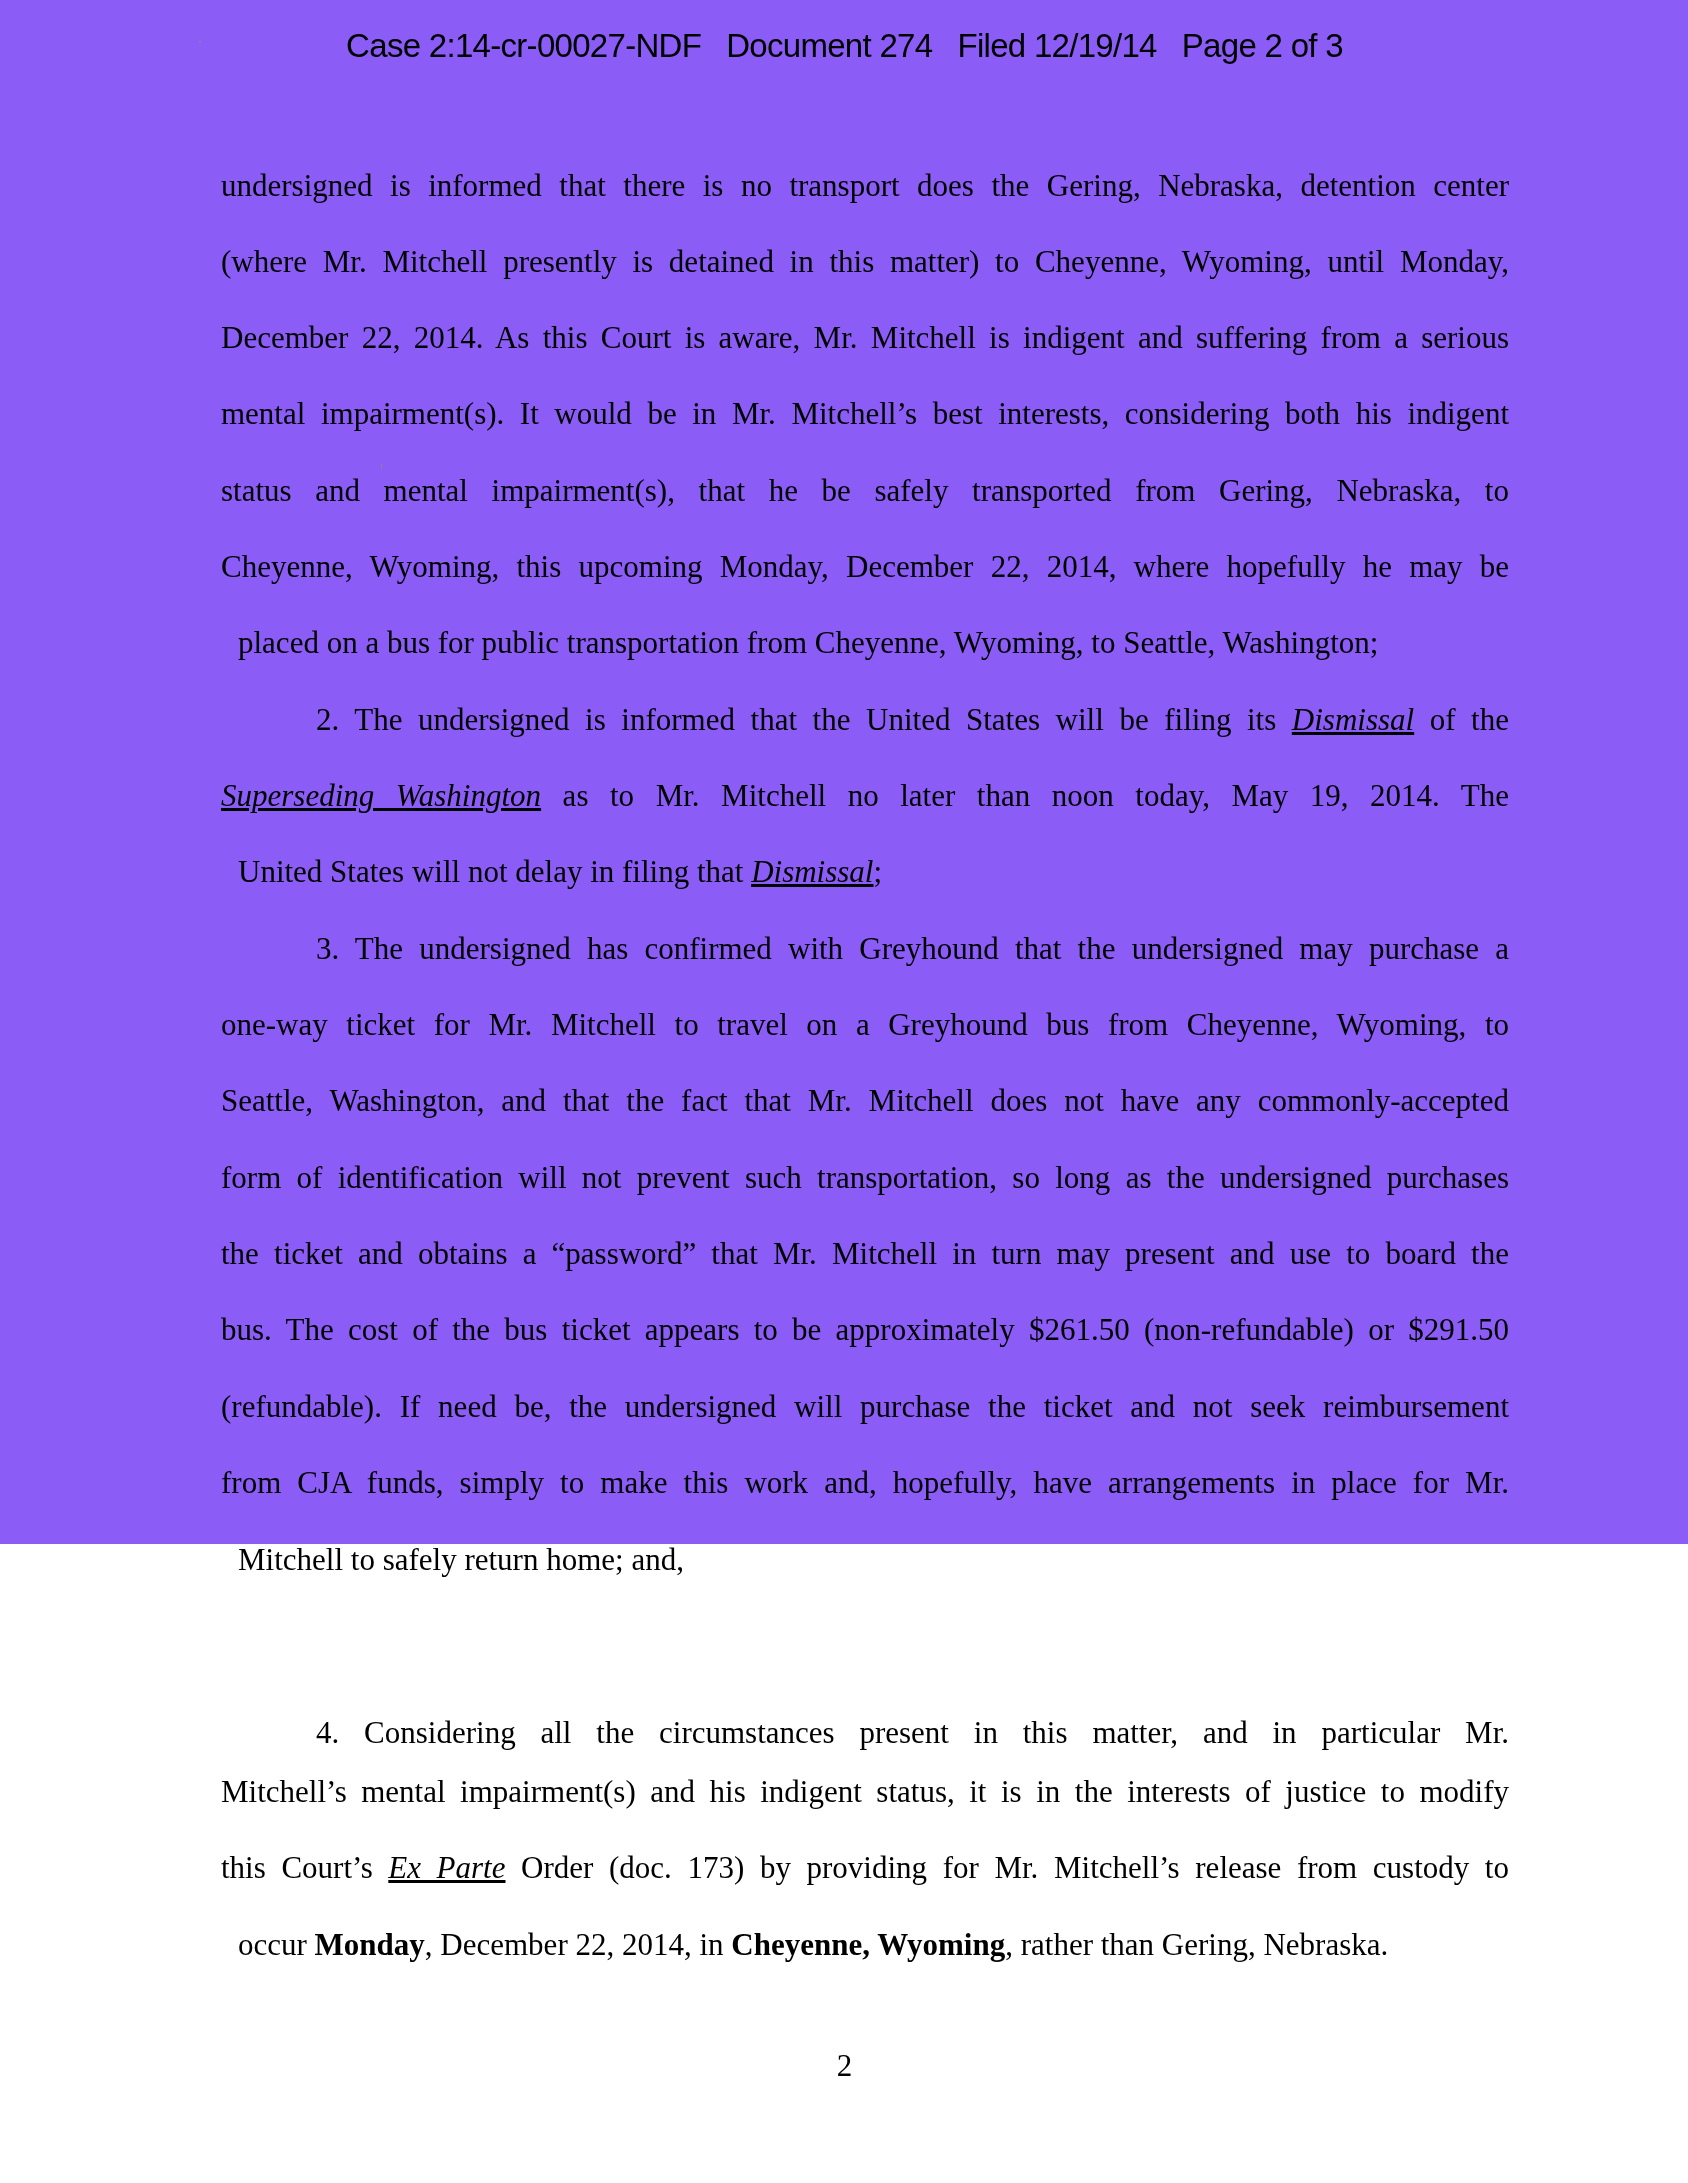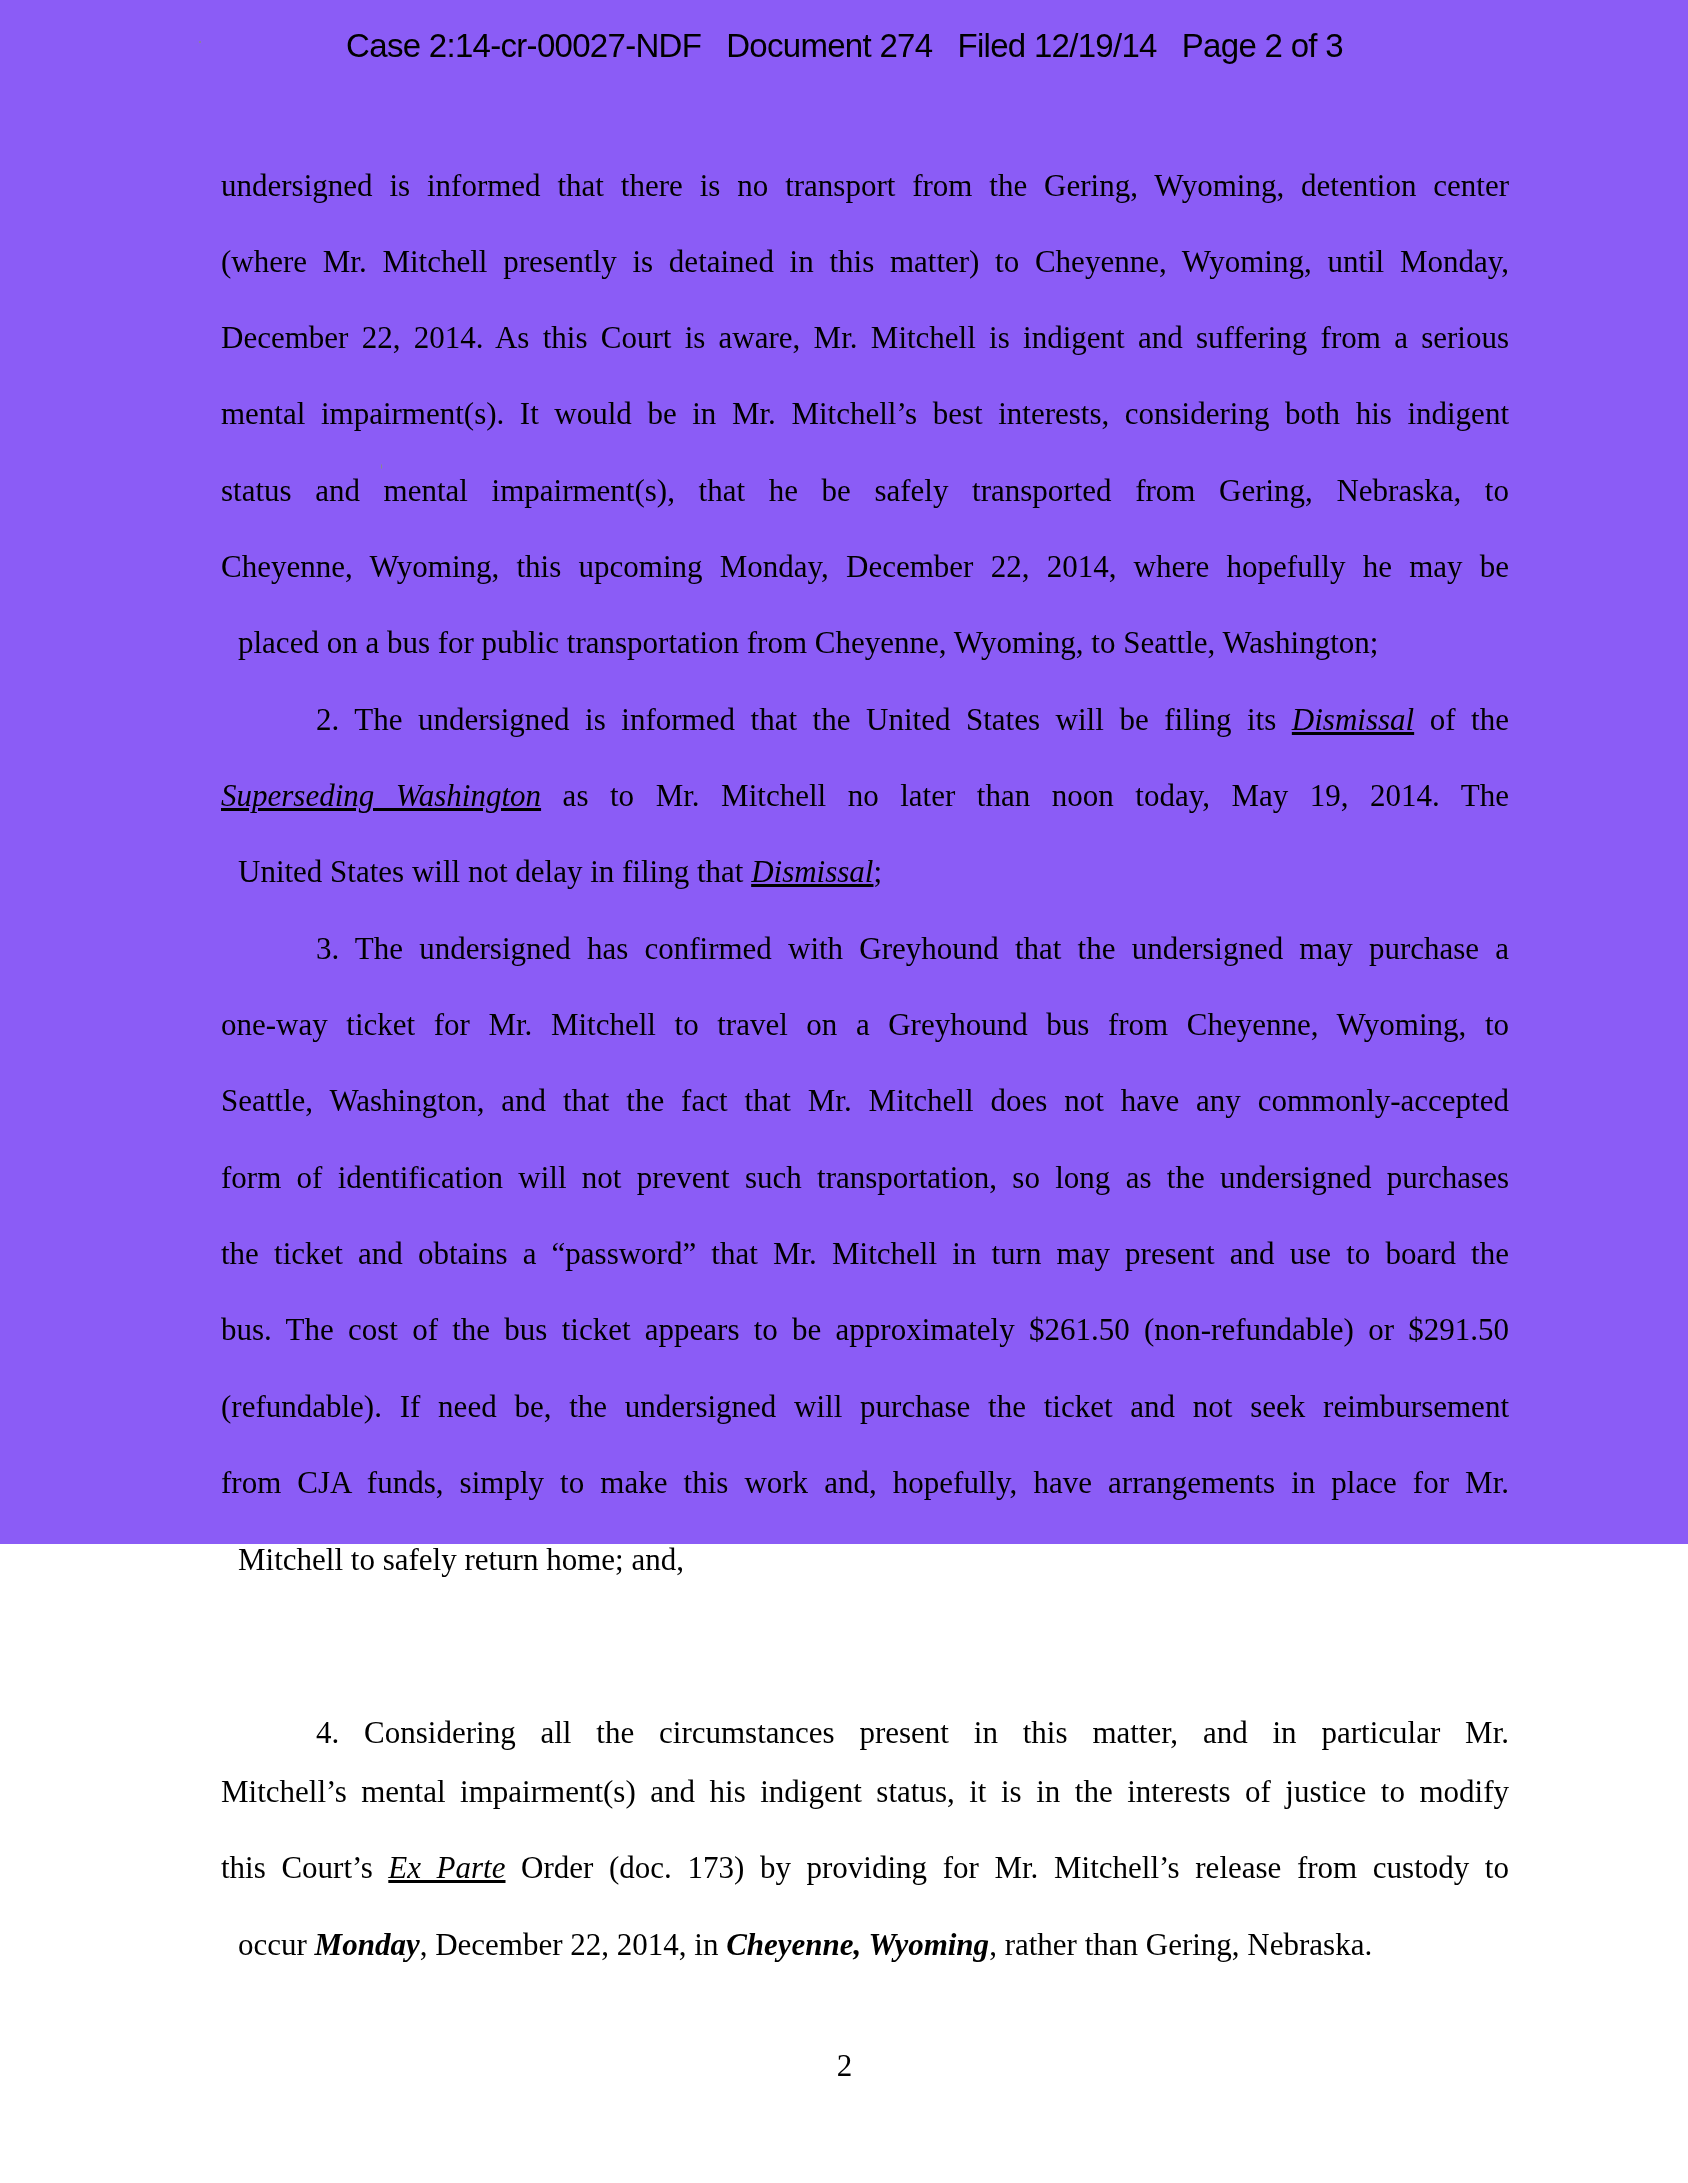--- a/index.html
+++ b/index.html
@@ -17,38 +17,38 @@
     font-family: "Liberation Serif", serif; font-size: 31px; color: #000;
   }
   .line {
     position: absolute; left: 0; width: 1288px; height: 40px; line-height: 40px;
     white-space: nowrap; overflow: visible;
     text-align: justify; text-align-last: justify;
   }
   .line.last { text-align: left; text-align-last: left; margin-left: 17px; }
   .line.indent { left: 95px; width: 1193px; }
   i, em { font-style: italic; text-decoration: underline; }
-  b.bi { font-weight: bold; font-style: italic; }
+  b.bi { font-weight: bold; }
   .footer {
     position: absolute; left: 0; width: 1689px; top: 2048px; text-align: center;
     font-family: "Liberation Serif", serif; font-size: 31px; color: #000;
   }
   .speck { position: absolute; width: 2px; height: 2px; background: #888; border-radius: 50%; }
 </style>
 </head>
 <body>
 
 <div class="page">
 
   <div class="header">
     <span>Case 2:14-cr-00027-NDF</span><span class="gap"></span><span>Document 274</span><span class="gap"></span><span>Filed 12/19/14</span><span class="gap"></span><span>Page 2 of 3</span>
   </div>
 
   <div class="body-text" id="body-text">
-      <div class="line" style="top: 166px;"><span>undersigned is informed that there is no transport from the Gering, Wyoming, detention center</span></div>
+      <div class="line" style="top: 166px;"><span>undersigned is informed that there is no transport does the Gering, Nebraska, detention center</span></div>
       <div class="line" style="top: 242px; font-family: Liberation Serif, serif;"><span>(where Mr. Mitchell presently is detained in this matter) to Cheyenne, Wyoming, until Monday,</span></div>
       <div class="line" style="top: 318px;"><span>December 22, 2014. As this Court is aware, Mr. Mitchell is indigent and suffering from a serious</span></div>
       <div class="line" style="top: 394px;"><span>mental impairment(s). It would be in Mr. Mitchell’s best interests, considering both his indigent</span></div>
       <div class="line" style="top: 471px;"><span>status and mental impairment(s), that he be safely transported from Gering, Nebraska, to</span></div>
       <div class="line" style="top: 547px;"><span>Cheyenne, Wyoming, this upcoming Monday, December 22, 2014, where hopefully he may be</span></div>
       <div class="line last" style="top: 623px;"><span>placed on a bus for public transportation from Cheyenne, Wyoming, to Seattle, Washington;</span></div>
       <div class="line indent" style="top: 700px;"><span>2. The undersigned is informed that the United States will be filing its </span><i>Dismissal</i><span> of the</span></div>
       <div class="line" style="top: 776px;"><i>Superseding Washington</i><span> as to Mr. Mitchell no later than noon today, May 19, 2014. The</span></div>
       <div class="line last" style="top: 852px;"><span>United States will not delay in filing that </span><i>Dismissal</i><span>;</span></div>
       <div class="line indent" style="top: 929px;"><span>3. The undersigned has confirmed with Greyhound that the undersigned may purchase a</span></div>

